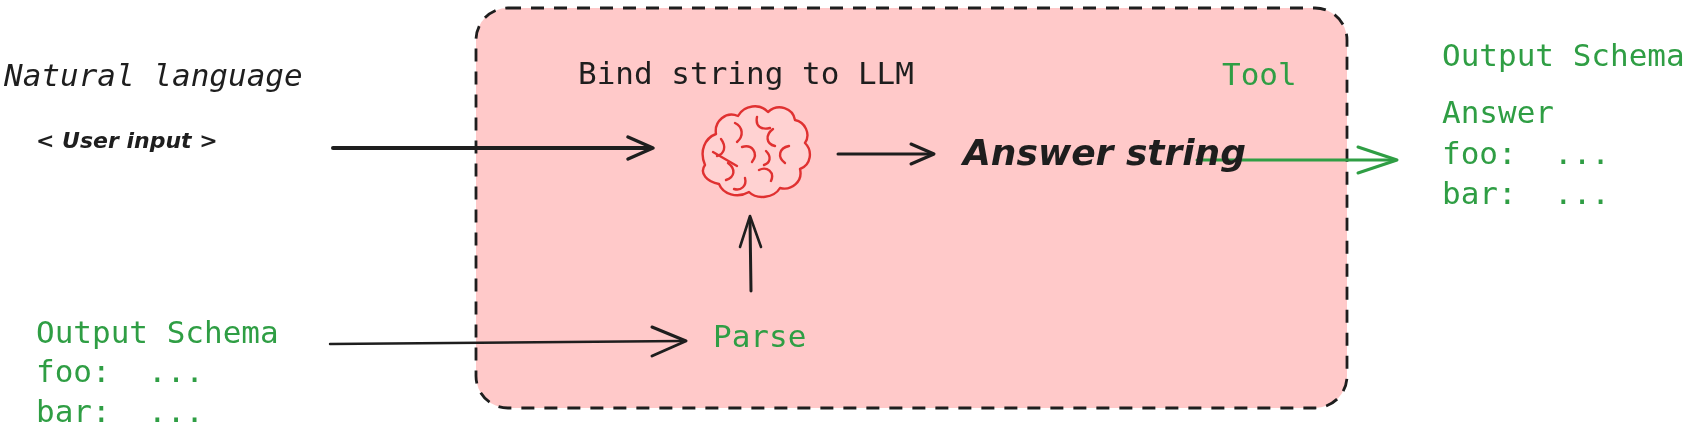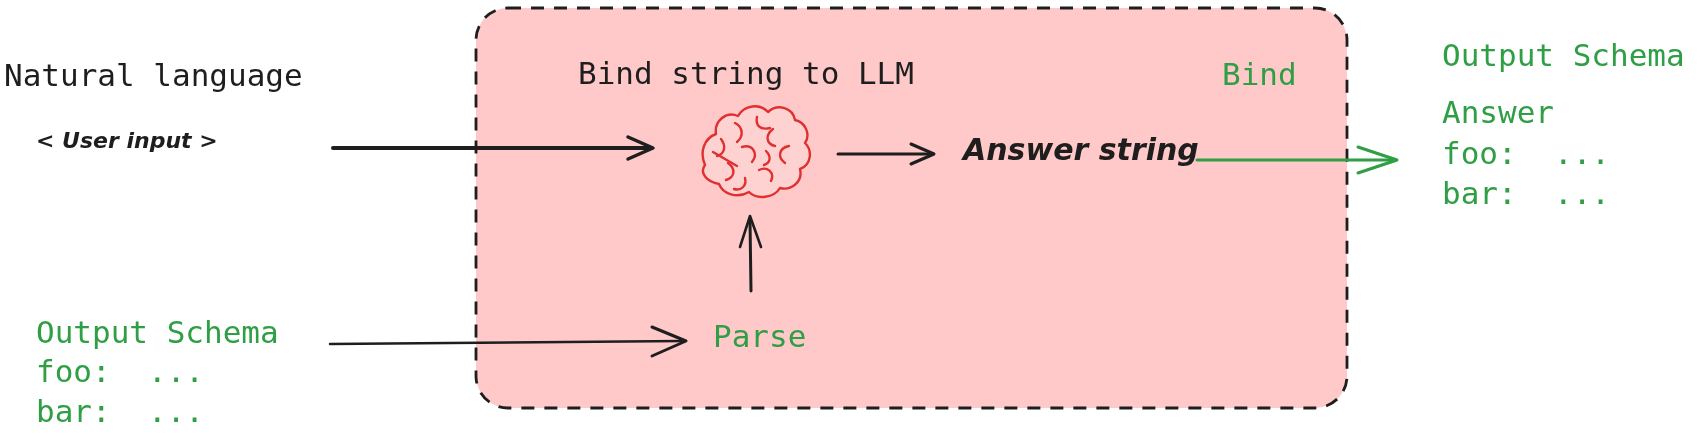--- a/index.html
+++ b/index.html
@@ -89,33 +89,33 @@
       <path d="M330 344 L 682 341" stroke-width="2.4"></path>
       <path d="M652 327 L 686 341 L 652 356" stroke-width="3"></path>
     </g>
 
     <g stroke="#1e1e1e" fill="none" stroke-linecap="round" stroke-linejoin="round">
       <path d="M751 291 L 750 220" stroke-width="3"></path>
       <path d="M740 247 L 750 216 L 761 247" stroke-width="2.6"></path>
     </g>
   </svg>
 
-  <div class="abs mono" style="left:4px; top:58px;">Natural language</div>
+  <div class="abs mono" style="left:4px; top:58px;font-style:italic;">Natural language</div>
 
   <div class="abs hand" style="left:36px; top:128px;">&lt; User input &gt;</div>
 
   <div class="abs mono green" style="left:36px; top:315px;">Output Schema</div>
   <div class="abs mono green" style="left:36px; top:354px;">foo:  ...</div>
   <div class="abs mono green" style="left:36px; top:394px;">bar:  ...</div>
 
   <div class="abs mono" style="left:578px; top:56px;">Bind string to LLM</div>
 
-  <div class="abs mono green" style="left:1222px; top:57px;">Bind</div>
+  <div class="abs mono green" style="left:1222px; top:57px;">Tool</div>
 
-  <div class="abs hand" style="left:963px; top:132px; font-size:30px;">Answer string</div>
+  <div class="abs hand" style="left:963px; top:132px; font-size:36px;">Answer string</div>
 
   <div class="abs mono green" style="left:713px; top:319px;">Parse</div>
 
   <div class="abs mono green" style="left:1442px; top:38px;">Output Schema</div>
   <div class="abs mono green" style="left:1442px; top:95px;text-align:center;">Answer</div>
   <div class="abs mono green" style="left:1442px; top:136px;">foo:  ...</div>
   <div class="abs mono green" style="left:1442px; top:176px;">bar:  ...</div>
 
 </div>
 

